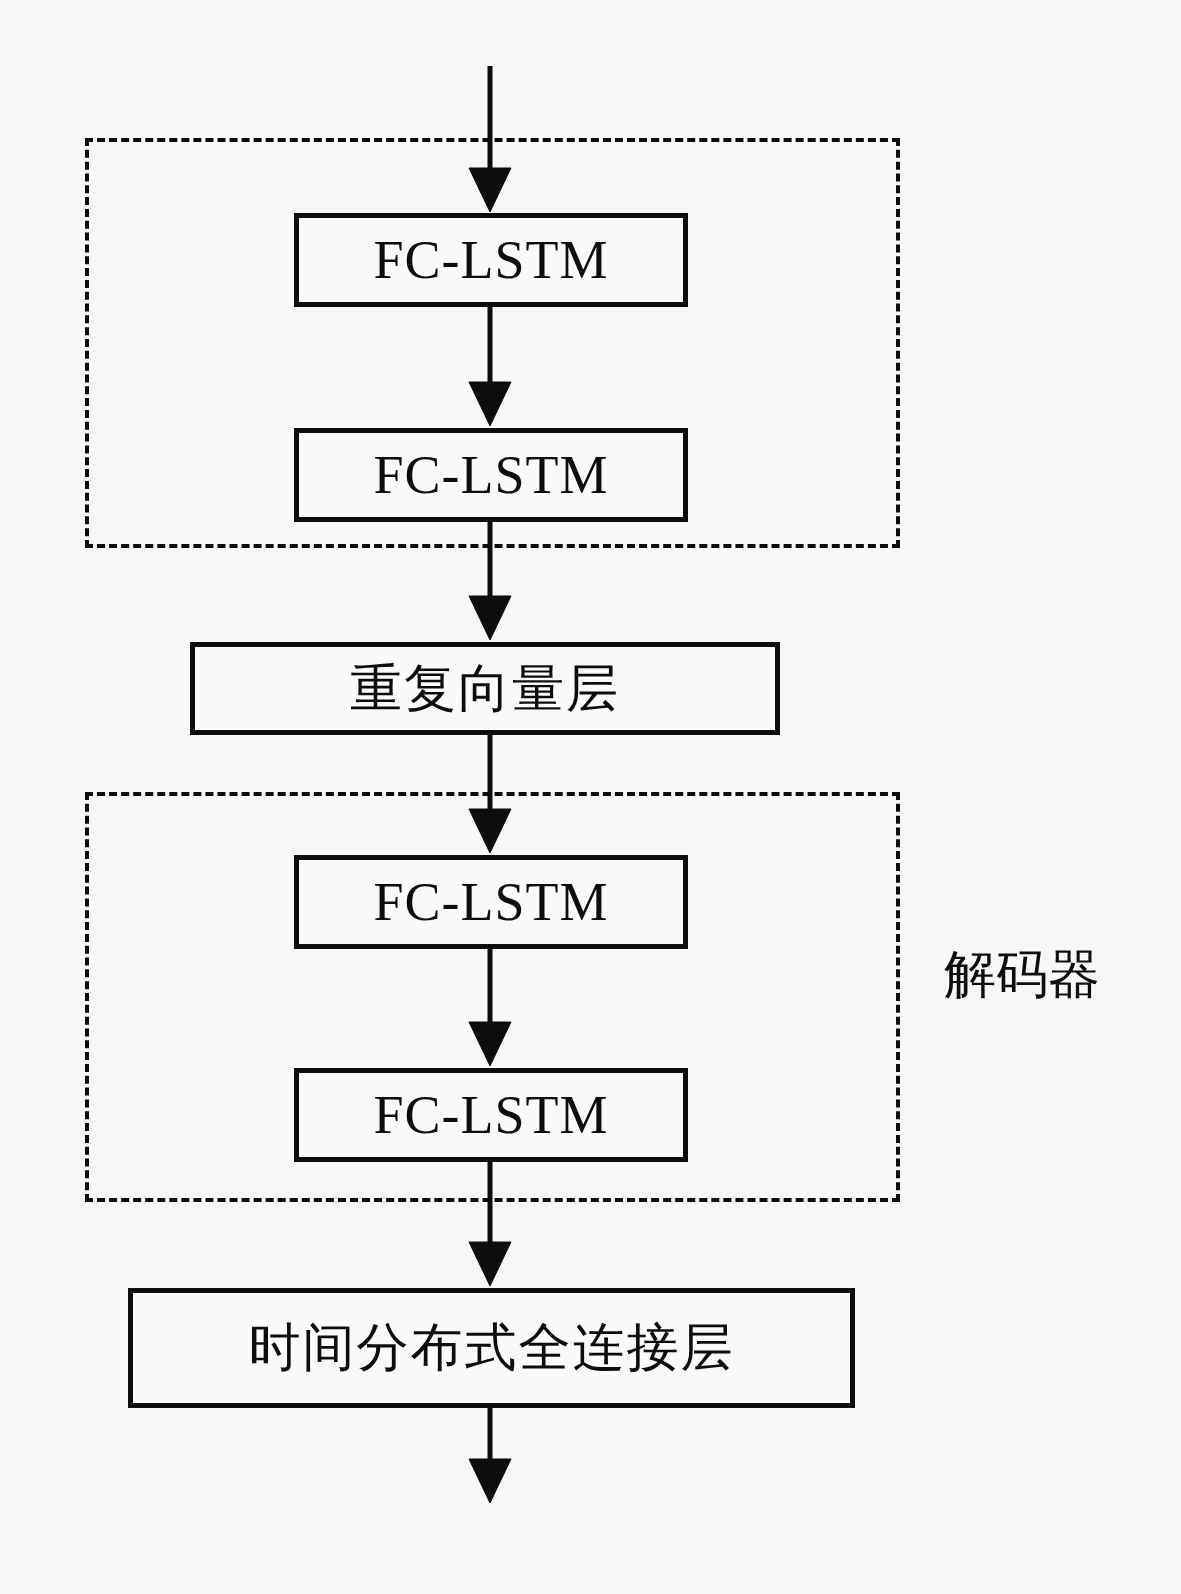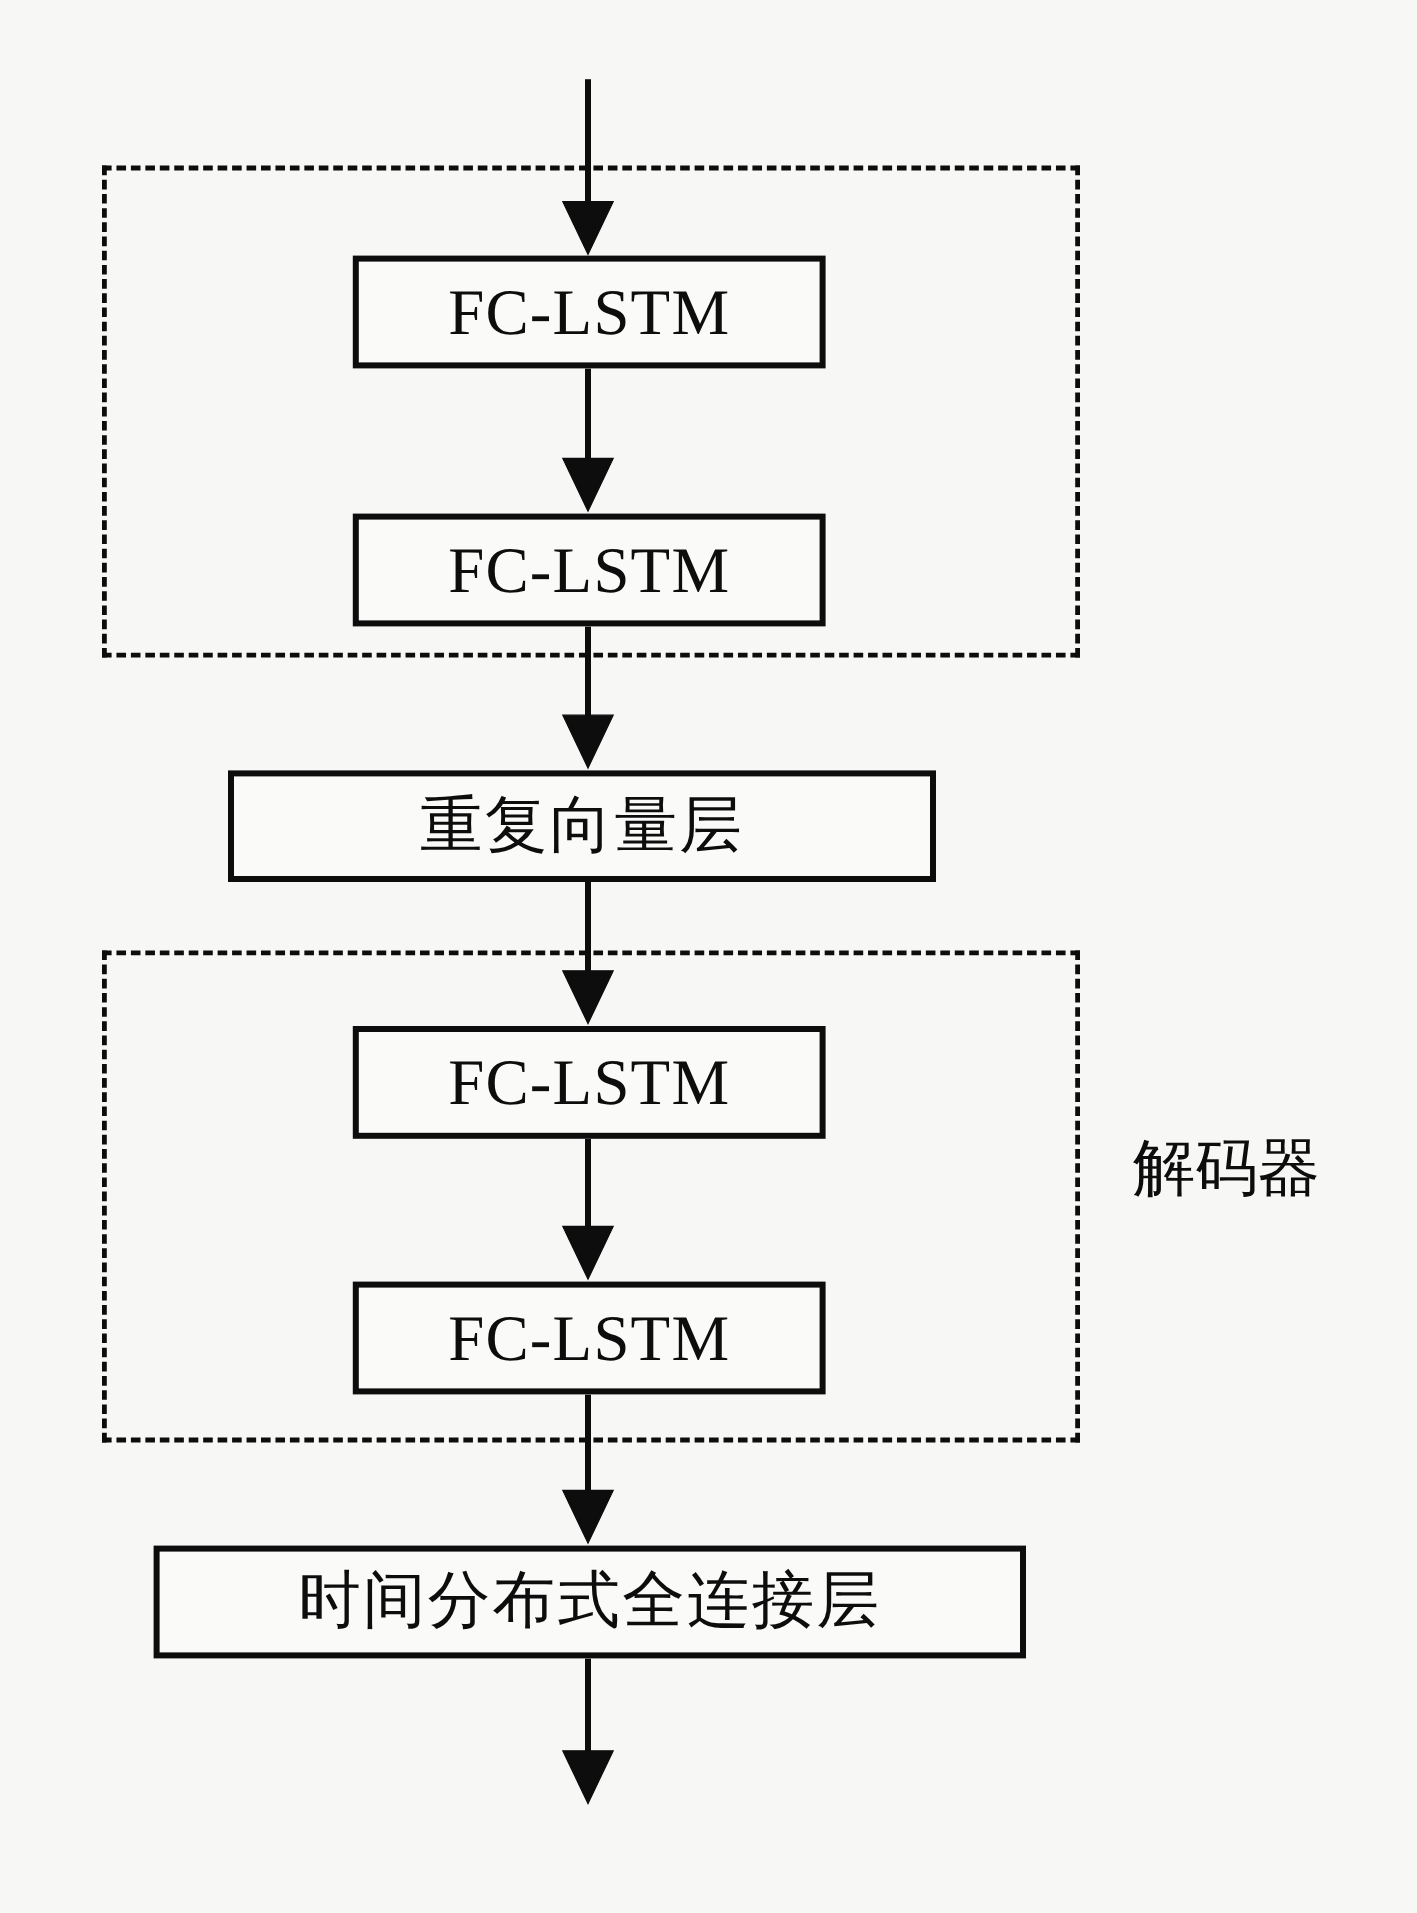--- a/index.html
+++ b/index.html
@@ -54,21 +54,21 @@
   
   .input-label  { left: 340px; top: 6px;    width: 300px; }
   .output-label { left: 340px; top: 1516px; width: 300px; }
   .encoder-box  { left: 85px;  top: 138px;  width: 815px; height: 410px; }
   .decoder-box  { left: 85px;  top: 792px;  width: 815px; height: 410px; }
   .fc1 { left: 294px; top: 213px;  width: 394px; height: 94px; }
   .fc2 { left: 294px; top: 428px;  width: 394px; height: 94px; }
   .fc3 { left: 294px; top: 855px;  width: 394px; height: 94px; }
   .fc4 { left: 294px; top: 1068px; width: 394px; height: 94px; }
   .repeat-vector    { left: 190px; top: 642px;  width: 590px; height: 93px; }
-  .time-distributed { left: 128px; top: 1288px; width: 727px; height: 94px; }
+  .time-distributed { left: 128px; top: 1288px; width: 727px; height: 120px; }
   .encoder-label { left: 920px; top: 308px; }
   .decoder-label { left: 920px; top: 944px; margin-left: 24px; }
 </style>
 </head>
 <body>
 
 <div class="canvas">
 
   <svg class="arrows" viewBox="0 0 1181 1594" xmlns="http://www.w3.org/2000/svg">
     <g stroke="#0d0d0d" stroke-width="5" fill="#0d0d0d">

